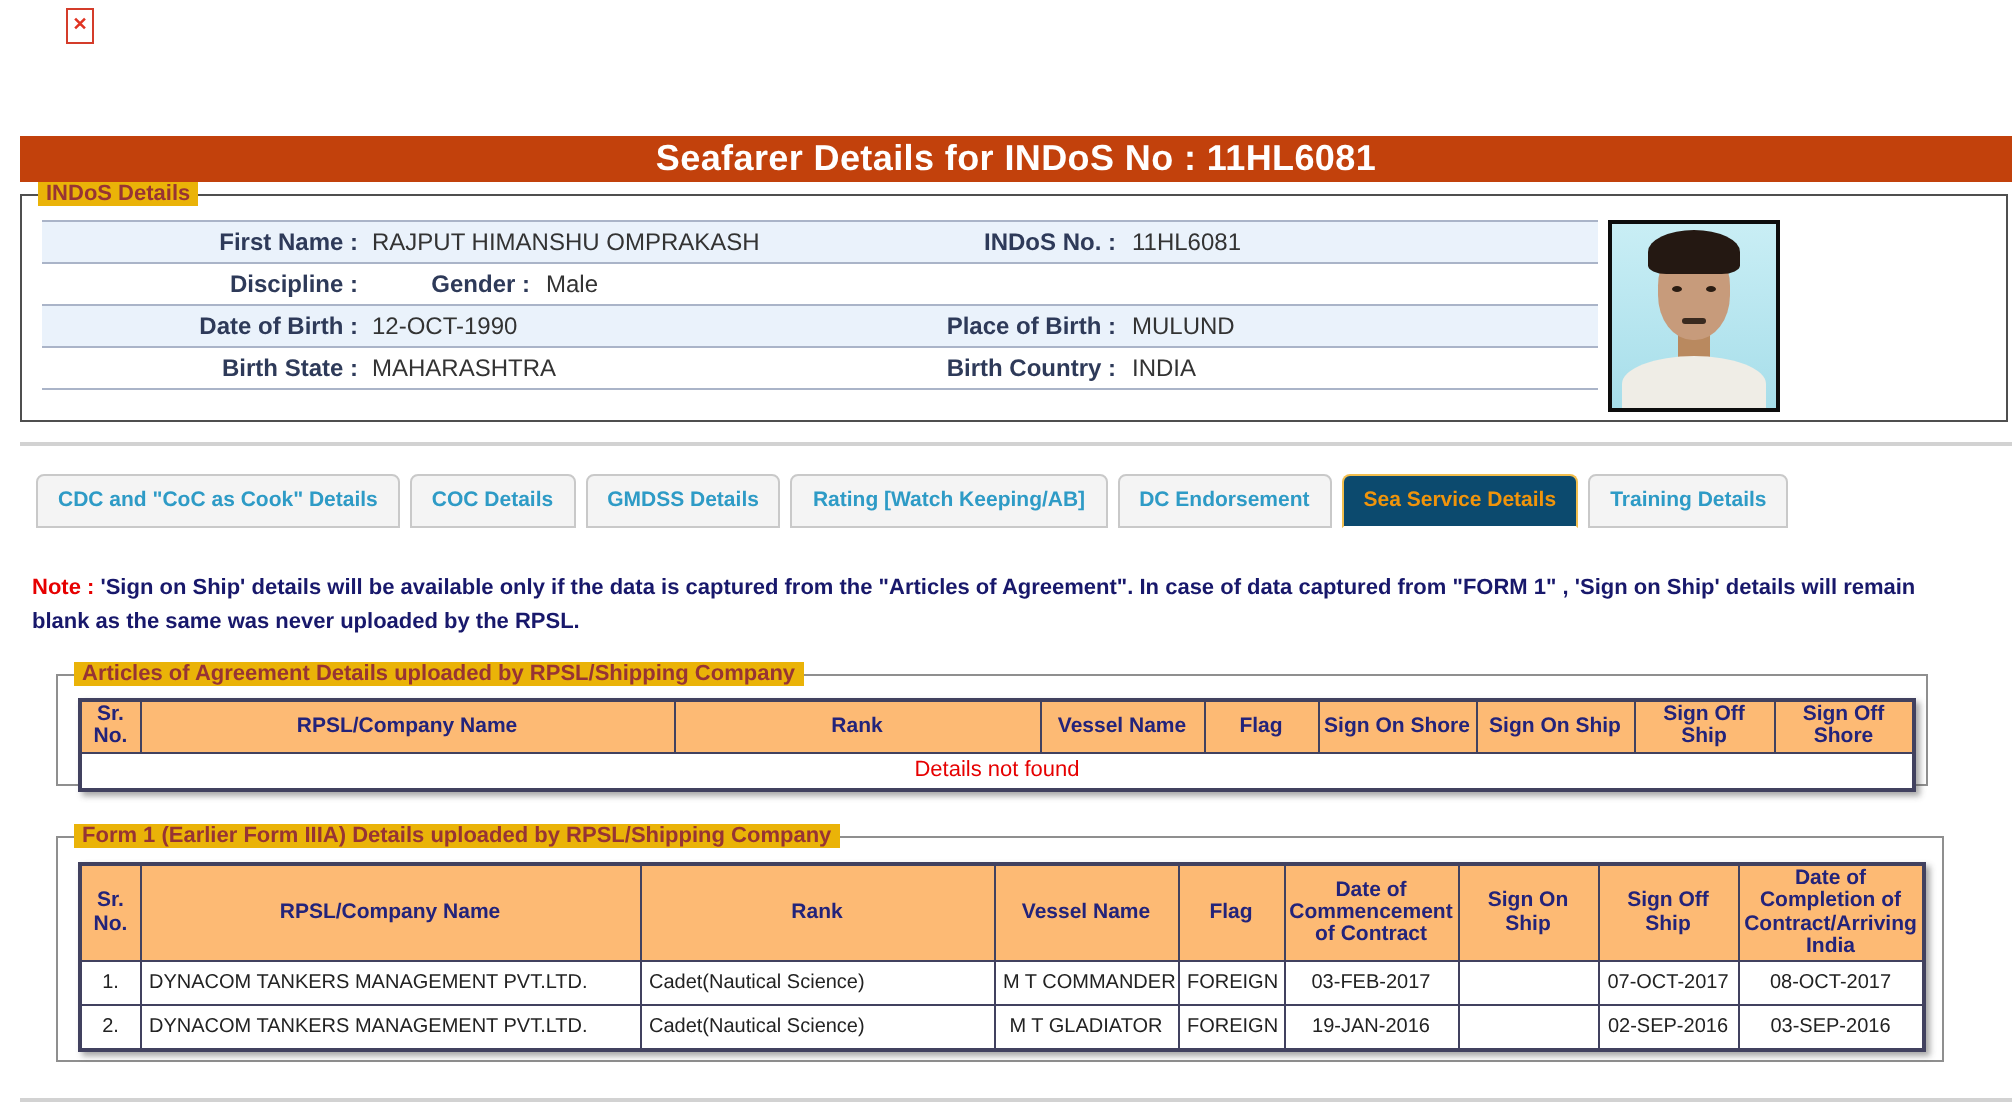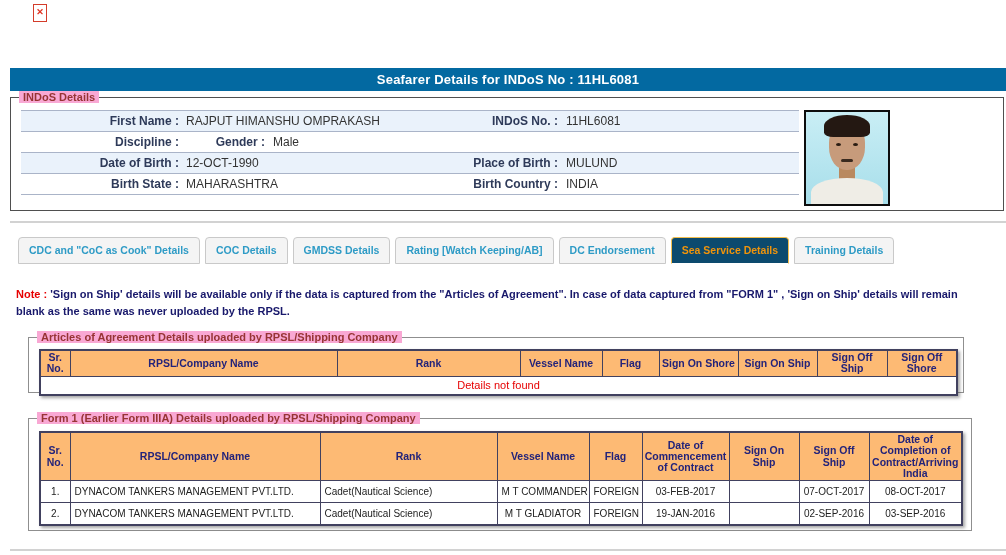--- a/index.html
+++ b/index.html
@@ -6,26 +6,26 @@
   .page { position:relative; width:1006px; height:555px; background:#fff;
           font-family:"Liberation Sans", sans-serif; overflow:hidden; }
 
   
   .broken { position:absolute; left:33px; top:4px; width:12px; height:16px;
             border:1px solid #d43c2a; background:#fff; color:#e03322;
             font-size:9px; line-height:15px; text-align:center; font-weight:bold; }
 
   
   .titlebar { position:absolute; left:10px; top:68px; width:996px; height:23px;
-              background:#0369a1; color:#ffffff; font-weight:bold; font-size:13px;
+              background:#c2410c; color:#ffffff; font-weight:bold; font-size:18px;
               text-align:center; line-height:23px; letter-spacing:.2px; }
 
   
   .fs { position:absolute; border:1px solid #6e6e6e; background:#fff; }
-  .legend { position:absolute; top:-7px; left:8px; background:#f9a8d4; padding:0 4px;
+  .legend { position:absolute; top:-7px; left:8px; background:#eab308; padding:0 4px;
             color:#973434; font-weight:bold; font-size:11px; white-space:nowrap; }
 
   .fs-indos { left:10px; top:97px; width:992px; height:112px; border-color:#4f4f4f; }
 
   .indos-rows { position:absolute; left:10px; top:12px; width:778px; border-top:1px solid #aab4c8; }
   .frow { display:flex; height:20px; line-height:20px; font-size:12px;
           border-bottom:1px solid #aab4c8; background:#fff; }
   .frow:nth-child(odd) { background:#eaf2fb; }
   .fl1 { width:158px; text-align:right; font-weight:bold; color:#2e3a59; }
   .fv1 { width:286px; padding-left:7px; color:#333; white-space:nowrap; }

